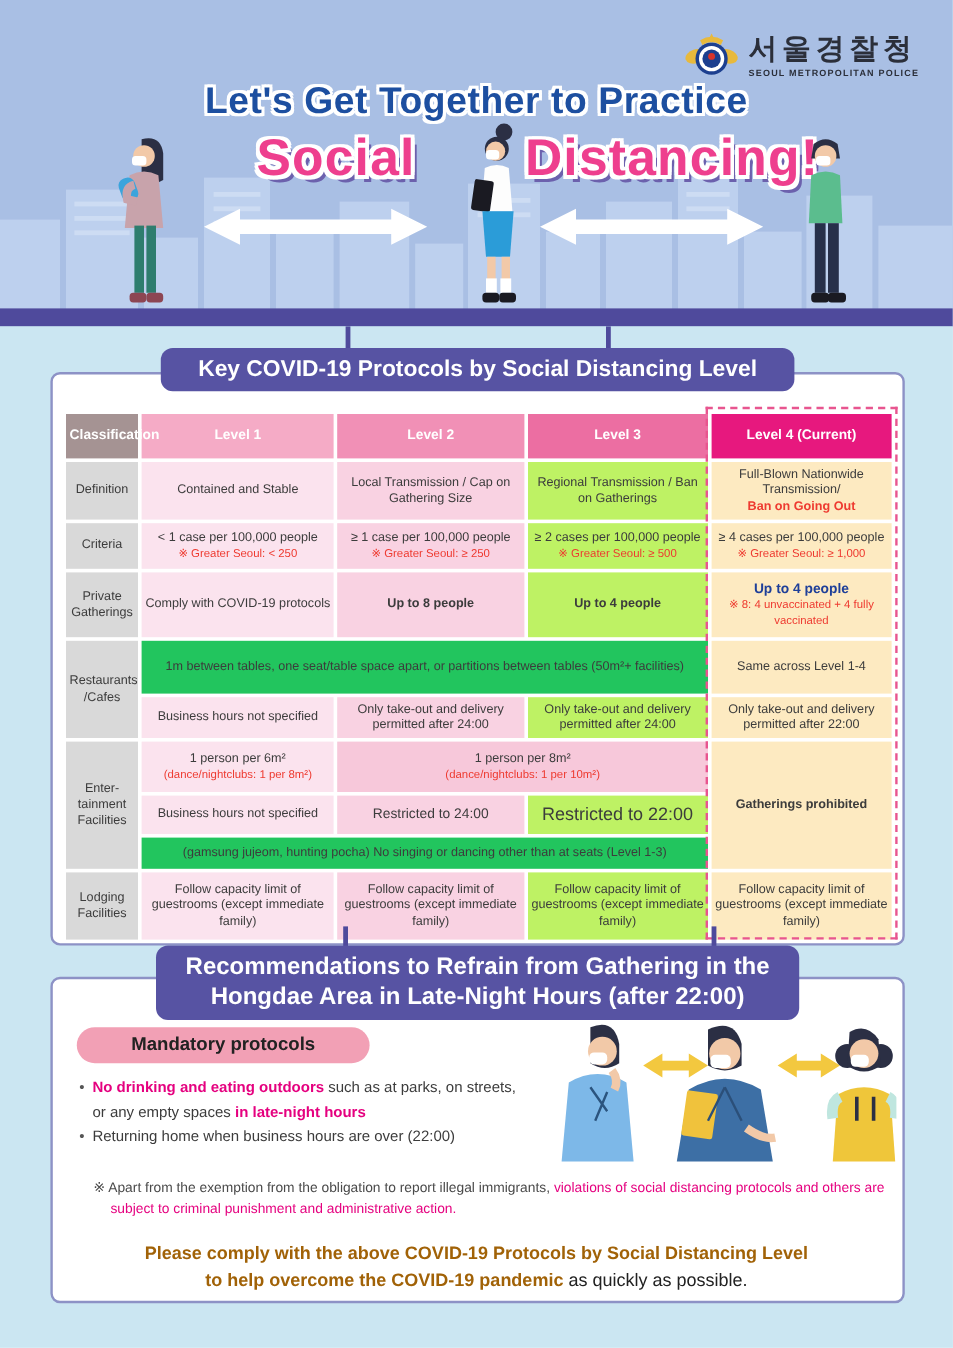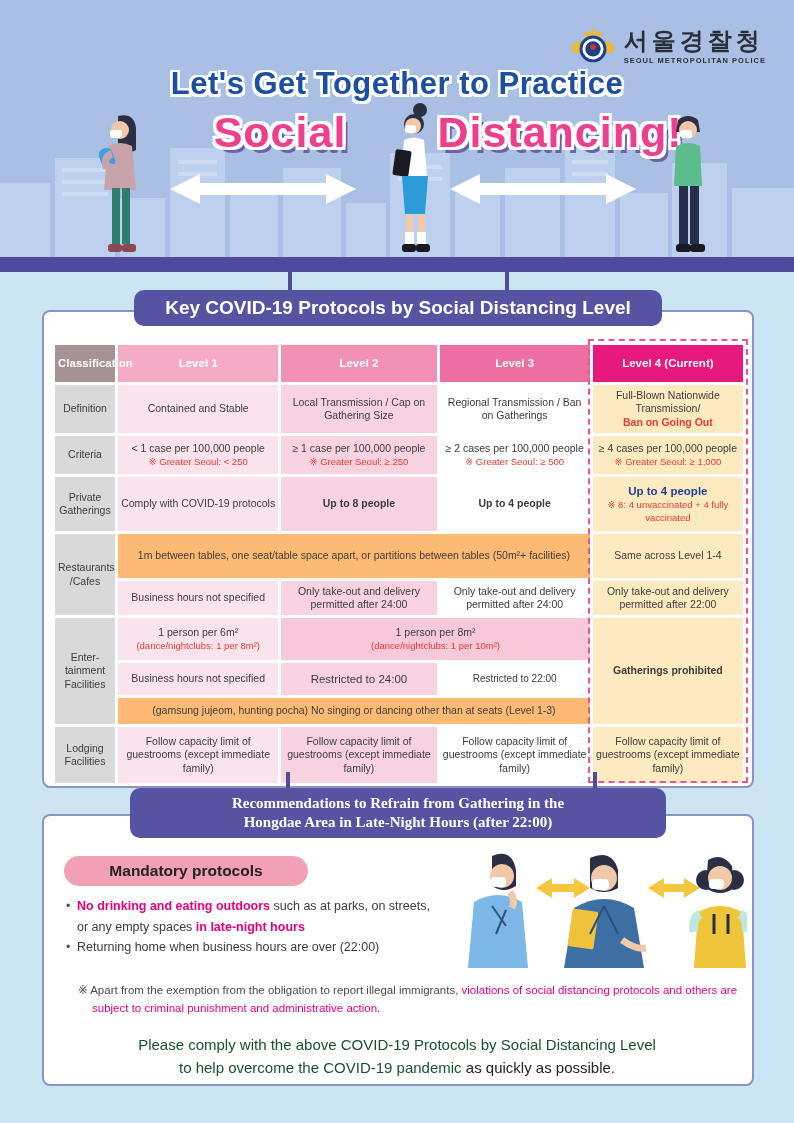--- a/index.html
+++ b/index.html
@@ -24,50 +24,50 @@
   .hero-person { position:absolute; bottom:10px; }
 
   
   .main { position:absolute; left:0; top:272px; width:794px; height:851px; background:#cbe6f2; }
   .connector { position:absolute; width:4px; background:#4f4a9c; }
   .card { position:absolute; background:#fff; border:2px solid #8d92c6; border-radius:8px; }
   .card1 { left:42px; top:38px; width:712px; height:478px; }
   .card2 { left:42px; top:542px; width:712px; height:272px; }
   .banner { position:absolute; background:#5753a3; color:#fff; font-weight:800; text-align:center; border-radius:10px; }
   .banner1 { left:134px; top:18px; width:528px; padding:7px 0; font-size:19px; }
-  .banner2 { left:130px; top:516px; width:536px; padding:6px 0; font-size:15px; line-height:1.25;font-family:Liberation Serif, serif; }
+  .banner2 { left:130px; top:516px; width:536px; padding:6px 0; font-size:20px; line-height:1.25; }
 
   
   .ptable { position:absolute; left:52px; top:70px; border-collapse:separate; border-spacing:3px; table-layout:fixed; width:694px; }
   .ptable th, .ptable td { text-align:center; vertical-align:middle; padding:2px 3px; line-height:1.25; }
   .ptable th { font-size:11.5px; font-weight:bold; color:#fff; height:37px; }
   .ptable td { font-size:10.5px; color:#3c3c3c; }
   .h-label { background:#a59393; font-size:9px; font-weight:normal; }
   .h1 { background:#f5abc6; } .h2 { background:#f190b6; } .h3 { background:#ec6ea2; } .h4 { background:#e7187e; }
   .c-label { background:#d9d9d9; font-size:9.5px; color:#4a4a4a; }
-  .c1 { background:#fbe3ee; } .c2 { background:#f9d2e2; } .c3 { background:#ffffff; } .c4 { background:#fdeac1; }
-  .cspan { background:#fdba74; } .cspan2 { background:#f7c8da; } .rednote { color:#ee3a30; font-size:9.5px; }
+  .c1 { background:#fbe3ee; } .c2 { background:#f9d2e2; } .c3 { background:#bef264; } .c4 { background:#fdeac1; }
+  .cspan { background:#22c55e; } .cspan2 { background:#f7c8da; } .rednote { color:#ee3a30; font-size:9.5px; }
   .bluebold { color:#1e3f99; font-weight:bold; font-size:11.5px; }
   .redbold { color:#ee3a30; font-weight:bold; font-size:12px; }
   .r-def td { height:48px; } .r-crit td { height:38px; } .r-priv td { height:54px; }
   .r-rest1 td { height:44px; } .r-rest2 td { height:34px; }
   .r-ent1 td { height:42px; } .r-ent2 td { height:32px; } .r-ent3 td { height:26px; }
   .r-lodg td { height:56px; }
   .dashed-l4 { position:absolute; left:588px; top:67px; width:160px; height:444px; border:2px dashed #e8558f; pointer-events:none; }
 
   
   .pill { position:absolute; left:64px; top:584px; width:244px; padding:6px 0; background:#f2a0b5; border-radius:17px; text-align:center; font-size:15.5px; font-weight:bold; color:#222; }
   .bullets { position:absolute; left:66px; top:624px; width:405px; font-size:12.5px; color:#3c3c3c; line-height:1.65; }
   .bullets .b { padding-left:11px; position:relative; }
   .bullets .b::before { content:"•"; position:absolute; left:0; color:#555; }
   .mag { color:#e5007f; font-weight:bold; }
   .note { position:absolute; left:78px; top:710px; width:662px; font-size:11.5px; color:#4a4a4a; line-height:1.55; text-indent:-14px; padding-left:14px; }
   .note .magn { color:#e5007f; }
   .plea { position:absolute; left:0; top:762px; width:794px; text-align:center; font-size:15px; line-height:1.5; color:#222; }
-  .plea .pb { color:#14532d; font-weight:400; }
+  .plea .pb { color:#a16207; font-weight:700; }
   .hongdae-art { position:absolute; left:462px; top:578px; }
 </style>
 </head>
 <body>
 
 <div class="poster">
 
   <div class="hero">
     <svg class="skyline" viewBox="0 0 794 120" preserveAspectRatio="none">
       <g fill="#bdd0ee">
@@ -234,21 +234,21 @@
       </tr>
       <tr class="r-ent1">
         <td class="c-label" rowspan="3">Enter-tainment Facilities</td>
         <td class="c1"><span>1 person per 6m²</span><br><span class="rednote">(dance/nightclubs: 1 per 8m²)</span></td>
         <td class="cspan2" colspan="2"><span>1 person per 8m²</span><br><span class="rednote">(dance/nightclubs: 1 per 10m²)</span></td>
         <td class="c4 redbold" rowspan="3">Gatherings prohibited</td>
       </tr>
       <tr class="r-ent2">
         <td class="c1">Business hours not specified</td>
         <td class="c2" style="font-size:11.5px;">Restricted to 24:00</td>
-        <td class="c3" style="font-size:10px;">Restricted to 22:00</td>
+        <td class="c3" style="font-size:15px;">Restricted to 22:00</td>
       </tr>
       <tr class="r-ent3">
         <td class="cspan" colspan="3">(gamsung jujeom, hunting pocha) No singing or dancing other than at seats (Level 1-3)</td>
       </tr>
       <tr class="r-lodg">
         <td class="c-label">Lodging Facilities</td>
         <td class="c1">Follow capacity limit of guestrooms (except immediate family)</td>
         <td class="c2">Follow capacity limit of guestrooms (except immediate family)</td>
         <td class="c3">Follow capacity limit of guestrooms (except immediate family)</td>
         <td class="c4">Follow capacity limit of guestrooms (except immediate family)</td>

